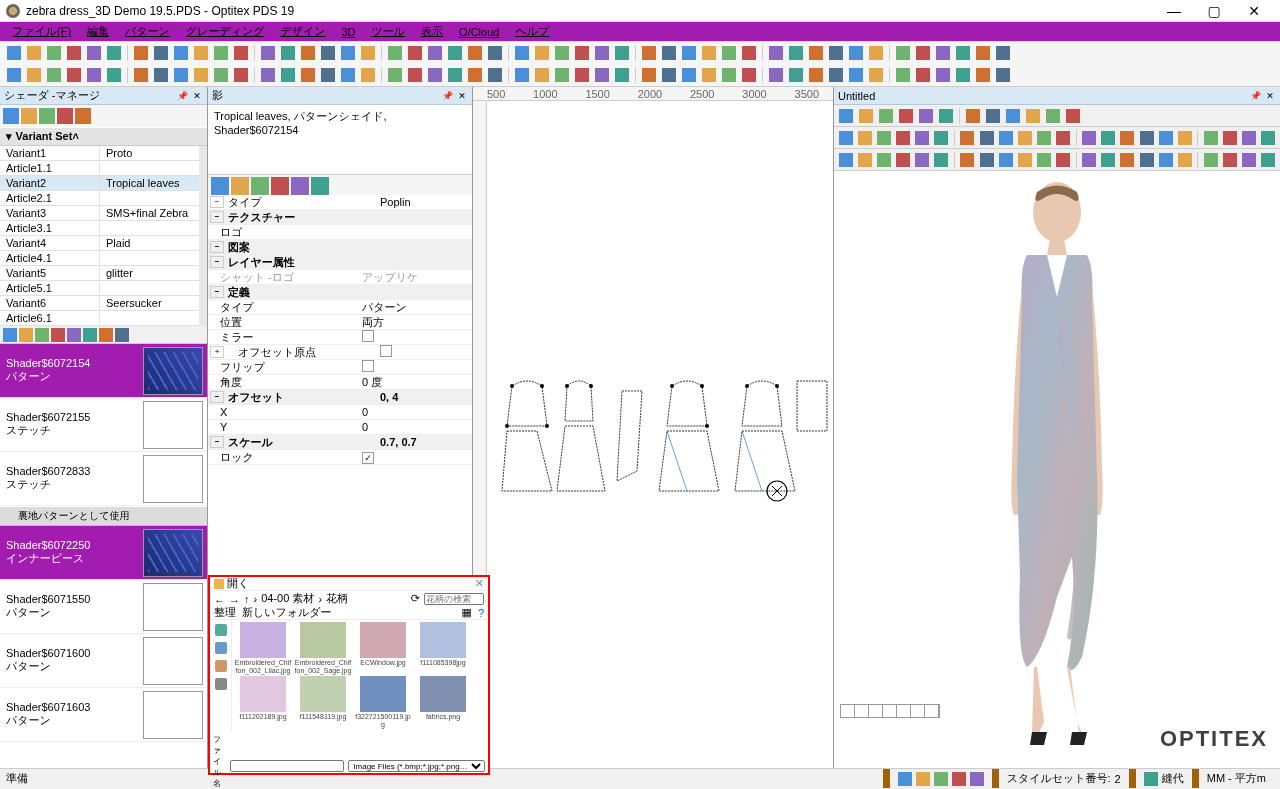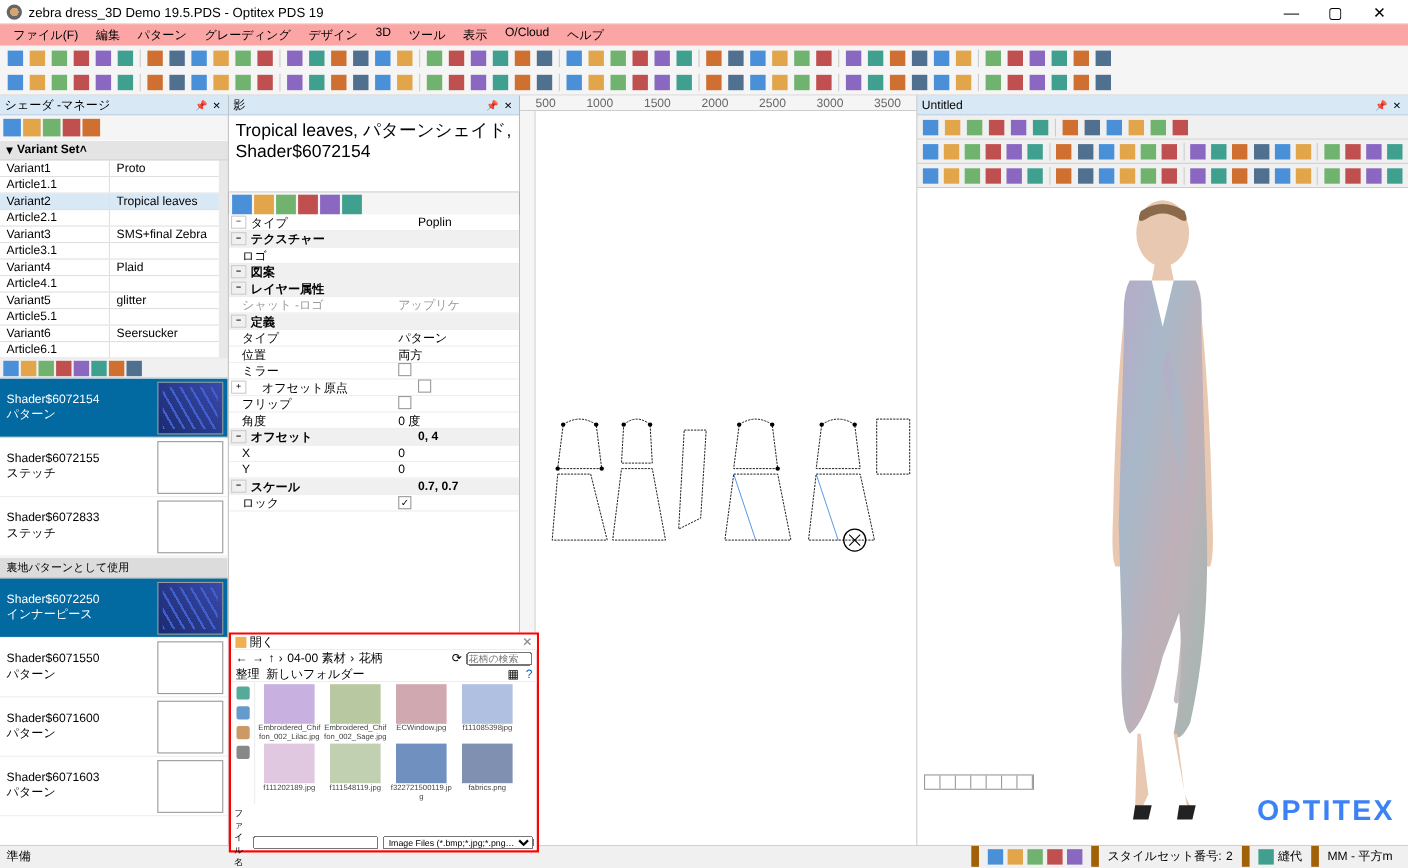--- a/index.html
+++ b/index.html
@@ -6,21 +6,21 @@
 body { width: 1280px; height: 789px; background: #f0f0f0; overflow: hidden; position: relative; }
 
 
 .title-bar { height: 22px; background: #fff; display: flex; align-items: center; padding: 0 6px; border-bottom: 1px solid #ddd; }
 .title-bar .icon { width: 14px; height: 14px; margin-right: 6px; background: radial-gradient(circle, #d4a574 40%, #666 40%); border-radius: 50%; }
 .title-bar .title { flex: 1; font-size: 12px; }
 .win-btns { display: flex; }
 .win-btn { width: 40px; height: 22px; text-align: center; line-height: 22px; font-size: 14px; font-family: "Segoe MDL2 Assets", sans-serif; }
 
 
-.menu-bar { height: 20px; background: #fca5a5; display: flex; padding: 0 4px; border-bottom: 1px solid #ddd; }
+.menu-bar { height: 20px; background: #a21caf; display: flex; align-items: center; padding: 0 4px; border-bottom: 1px solid #ddd; text-decoration: underline; }
 .menu-bar span { padding: 2px 8px; font-size: 11px; }
 
 
 .toolbar-area { background: #f5f5f5; border-bottom: 1px solid #ccc; }
 .toolbar { display: flex; align-items: center; padding: 2px 4px; height: 22px; }
 .tb-btn { width: 18px; height: 18px; margin: 0 1px; border: 1px solid transparent; display: inline-flex; align-items: center; justify-content: center; font-size: 12px; }
 .tb-sep { width: 1px; height: 16px; background: #ccc; margin: 0 3px; }
 .tb-ico { width: 14px; height: 14px; display: block; }
 
 
@@ -42,31 +42,31 @@
 .variant-row .c2 { flex: 1; }
 .variant-row.sel { background: #d9e8f5; }
 .variant-scroll { width: 8px; background: #e8e8e8; }
 
 
 .shader-bar { height: 18px; display: flex; align-items: center; padding: 2px; background: #f0f0f0; border-bottom: 1px solid #ccc; }
 .shader-bar .ic { width: 14px; height: 14px; margin: 0 1px; }
 
 
 .shader-list { flex: 1; overflow-y: auto; background: #fff; }
-.shader-group-hdr { background: #dcdcdc; padding: 2px 6px; font-size: 10px; border-top: 1px solid #fff; border-bottom: 1px solid #bbb; }
+.shader-group-hdr { background: #dcdcdc; padding: 2px 18px; font-size: 10px; border-top: 1px solid #fff; border-bottom: 1px solid #bbb; }
 .shader-item { display: flex; align-items: center; height: 54px; border-bottom: 1px solid #eee; padding: 2px; }
-.shader-item.sel { background: #0369a1; color: #fff; }
+.shader-item.sel { background: #a21caf; color: #fff; }
 .shader-info { flex: 1; padding: 4px; font-size: 10px; }
 .shader-thumb { width: 60px; height: 48px; border: 1px solid #999; background: #fff; margin-right: 2px; }
 .shader-thumb.tropical { background: linear-gradient(45deg, #1a2a6c, #3a4aac); position: relative; }
 .shader-thumb.tropical::after { content: ""; position: absolute; inset: 4px; background: repeating-linear-gradient(60deg, #4060d0 0 2px, transparent 2px 8px); }
 
 
 .mid-panel { width: 265px; background: #f5f5f5; border-right: 1px solid #999; display: flex; flex-direction: column; }
-.prop-desc { padding: 4px 6px; font-size: 16px; height: 70px; background: #fff; border-bottom: 1px solid #ccc; }
+.prop-desc { padding: 4px 6px; font-size: 11px; height: 70px; background: #fff; border-bottom: 1px solid #ccc; }
 .prop-toolbar { height: 20px; display: flex; padding: 2px; }
 .prop-grid { background: #fff; flex: 1; overflow: hidden; position: relative; }
 .prop-row { display: flex; border-bottom: 1px solid #eee; height: 15px; align-items: center; font-size: 10px; }
 .prop-row .exp { width: 14px; text-align: center; border: 1px solid #ccc; margin: 0 2px; font-size: 8px; line-height: 10px; }
 .prop-row .lbl { width: 150px; padding-left: 2px; }
 .prop-row .val { flex: 1; text-align: left; padding-left: 4px; }
 .prop-row.group { background: #f0f0f0; font-weight: bold; }
 .prop-row.sub .lbl { padding-left: 12px; }
 .prop-row .thumb { width: 36px; height: 20px; background: linear-gradient(45deg, #1a2a6c, #3a4aac); }
 .prop-row.tall { height: 26px; }
@@ -79,21 +79,21 @@
 .canvas-body { flex: 1; background: #fff; margin-left: 14px; position: relative; }
 .pattern-shapes { position: absolute; top: 270px; left: 10px; width: 340px; height: 140px; }
 .pattern-shapes svg { width: 100%; height: 100%; }
 
 
 .right-panel { width: 447px; background: #f0f0f0; border-left: 1px solid #999; display: flex; flex-direction: column; }
 .r-toolbar { height: 22px; display: flex; align-items: center; padding: 2px; background: #f0f0f0; border-bottom: 1px solid #ccc; flex-wrap: nowrap; }
 .r-toolbar .tb-btn { width: 18px; }
 .viewport-3d { flex: 1; background: #fff; position: relative; overflow: hidden; }
 .avatar { position: absolute; left: 50%; top: 6px; transform: translateX(-50%); width: 270px; height: 570px; }
-.optitex-logo { position: absolute; right: 12px; bottom: 16px; font-family: Arial; font-weight: bold; font-size: 26px; color: #3b82f6; letter-spacing: 2px; }
+.optitex-logo { position: absolute; right: 12px; bottom: 16px; font-family: Arial; font-weight: bold; font-size: 22px; color: #404040; letter-spacing: 2px; }
 .pager { position: absolute; bottom: 50px; left: 6px; width: 100px; height: 14px; border: 1px solid #999; display: flex; }
 .pager div { flex: 1; border-right: 1px solid #999; }
 
 
 .file-dialog { position: absolute; left: 208px; top: 488px; width: 282px; height: 200px; background: #fff; border: 2px solid red; z-index: 100; font-size: 9px; display: flex; flex-direction: column; }
 .file-dialog .dlg-title { height: 14px; background: #fff; display: flex; align-items: center; padding: 0 4px; border-bottom: 1px solid #eee; }
 .file-dialog .dlg-title .icn { width: 10px; height: 10px; background: #f0b050; margin-right: 3px; }
 .file-dialog .dlg-title .x { margin-left: auto; color: #888; }
 .file-dialog .dlg-nav { height: 16px; display: flex; align-items: center; padding: 0 4px; gap: 4px; }
 .file-dialog .dlg-nav input { height: 12px; font-size: 9px; }

